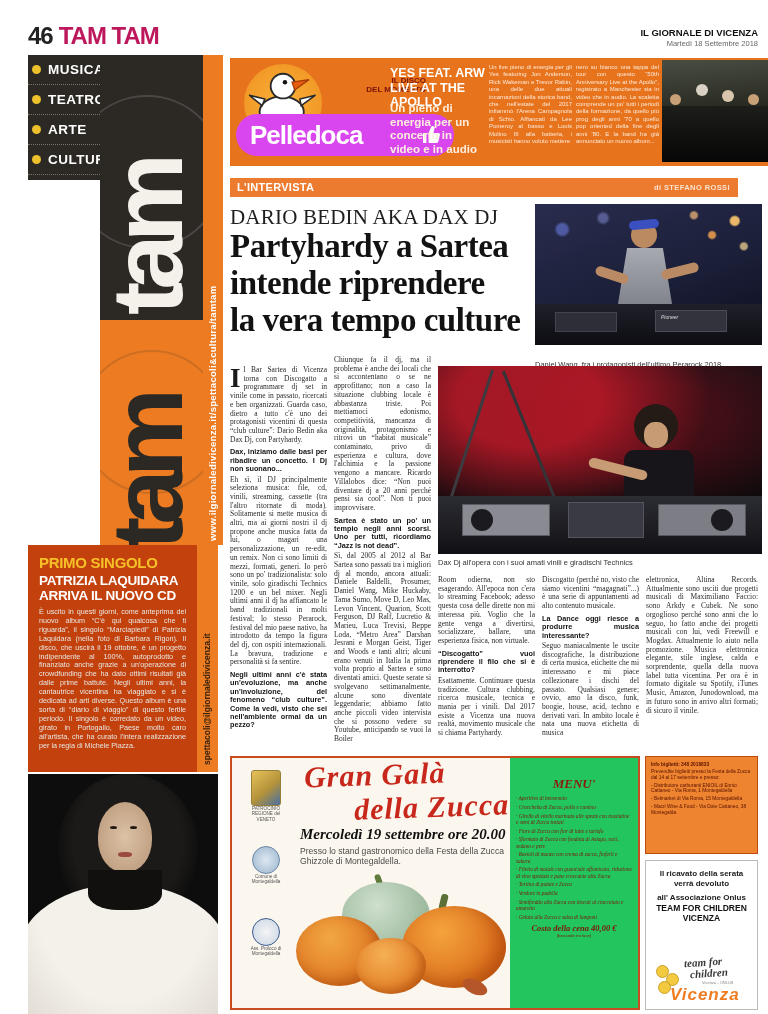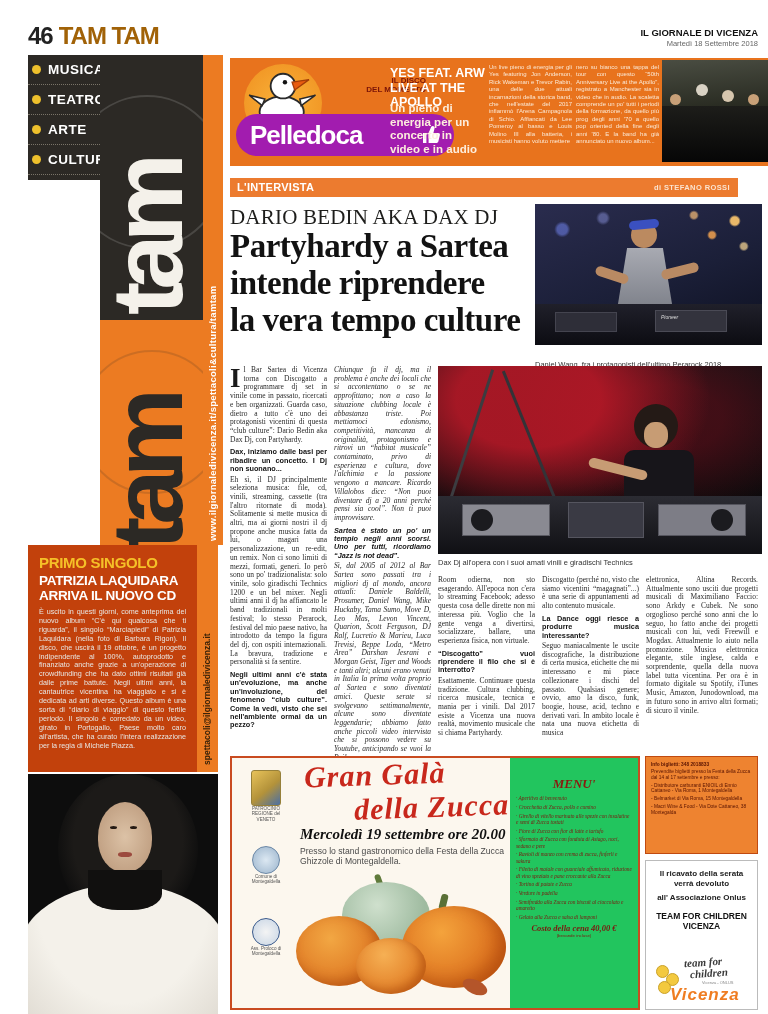--- a/index.html
+++ b/index.html
@@ -2,39 +2,39 @@
 <html><head>
 <meta charset="utf-8">
 <style>
   html,body{margin:0;padding:0;background:#e9e9e9;}
   #page{position:relative;width:768px;height:1014px;background:#ffffff;overflow:hidden;
         font-family:"Liberation Sans",sans-serif;color:#222;}
   .abs{position:absolute;}
   .vert{writing-mode:vertical-rl;transform:rotate(180deg);}
   
   .pageno{font-size:24px;font-weight:bold;letter-spacing:-1px;}
-  .pageno .sec{color:#a16207;margin-left:6px;}
+  .pageno .sec{color:#be185d;margin-left:6px;}
   .masthead{text-align:right;line-height:11px;}
   .masthead .m1{font-weight:bold;font-size:9.5px;color:#111;}
   .masthead .m2{font-size:7.5px;color:#666;}
   
   .navitem{position:relative;height:29px;line-height:29px;padding-left:20px;
            border-bottom:1px dotted #7a7468;color:#fff;font-weight:bold;font-size:13.5px;letter-spacing:.5px;}
   .navdot{position:absolute;left:4px;top:10px;width:9px;height:9px;border-radius:50%;background:#eec02c;}
   .tamword{font-weight:bold;letter-spacing:-8px;line-height:90px;font-size:100px;}
   .swirl{position:absolute;border:2px solid rgba(255,255,255,.14);border-radius:50%;}
   
   #primobox{background:#c2410c;padding:9px 11px;box-sizing:border-box;}
   #primobox .k{color:#f5c028;font-weight:bold;font-size:15px;letter-spacing:-.3px;}
   #primobox .t{color:#fff;font-weight:bold;font-size:13.5px;line-height:15px;letter-spacing:-.3px;margin:2px 0 5px;}
   #primobox .b{color:#e8e6e2;font-size:7.2px;line-height:8.9px;text-align:justify;}
   
   #pellead{background:#e8731d;}
   #discolabel{color:#7a1408;font-weight:bold;font-size:8px;line-height:9px;text-align:right;}
-  #pillo{background:#a21caf;border-radius:22px;color:#fff;display:flex;align-items:center;padding:0 10px 0 14px;box-sizing:border-box;}
+  #pillo{background:#d946ef;border-radius:22px;color:#fff;display:flex;align-items:center;padding:0 10px 0 14px;box-sizing:border-box;}
   #pillo .brand{font-weight:bold;font-size:26px;letter-spacing:-1px;flex:1;}
   .yestitle{color:#fff;font-weight:bold;font-size:12.5px;line-height:14.5px;}
   .yessub{color:#fdeedd;font-size:11.5px;line-height:13.5px;font-weight:bold;}
   .rev{color:#fbe9d6;font-size:6px;line-height:7.4px;text-align:justify;}
   .headdot{position:absolute;border-radius:50%;background:#c8a078;}
   
   #intbanner{background:#ec7b2f;color:#fff;}
   #intbanner .lab{position:absolute;left:7px;top:3px;font-weight:bold;font-size:11px;letter-spacing:.3px;}
   #intbanner .by{position:absolute;right:8px;top:5px;font-weight:bold;font-size:7.5px;color:#fbe3cf;letter-spacing:.4px;}
   .kicker{font-family:"Liberation Serif",serif;font-size:21px;color:#1d1d1b;letter-spacing:.2px;}
@@ -57,21 +57,21 @@
   #menupanel .mt{font-family:"Liberation Serif",serif;font-style:italic;font-weight:bold;font-size:13px;color:#8a1a10;text-align:center;margin-bottom:3px;}
   .mitem{font-family:"Liberation Serif",serif;font-style:italic;font-size:5.3px;line-height:6.2px;color:#7a1a10;margin-bottom:2.6px;}
   .mitem::before{content:"· ";}
   .mprice{font-family:"Liberation Serif",serif;font-style:italic;font-weight:bold;font-size:8.5px;color:#7a1a10;text-align:center;margin-top:3px;}
   .mnote{font-size:4.4px;color:#7a1a10;text-align:center;}
   #infobox{background:#ee8330;border:1px solid #c04a10;box-sizing:border-box;padding:5px 5px;color:#5a1402;}
   #infobox .i0{font-weight:bold;font-size:4.8px;margin-bottom:2px;}
   #infobox .ii{font-size:4.8px;line-height:5.8px;margin-bottom:2px;}
   #charitybox{background:#fff;border:1px solid #bbb;box-sizing:border-box;padding:8px 4px 4px;text-align:center;}
   #charitybox .c1{font-weight:bold;font-size:8px;line-height:10px;color:#222;}
-  #charitybox .c4{font-weight:bold;font-size:8.5px;line-height:10px;color:#111;margin-top:8px;}
+  #charitybox .c4{font-weight:bold;font-size:8.5px;line-height:10px;color:#111;margin-top:0;}
   .tfc-script{font-family:"Liberation Serif",serif;font-style:italic;font-weight:bold;font-size:11px;line-height:11px;color:#3a3a3a;transform:rotate(-4deg);}
   .tfc-sub{font-size:4px;color:#888;}
   .tfc-big{font-family:"Liberation Sans",sans-serif;font-style:italic;font-weight:bold;font-size:17px;color:#ef7d22;letter-spacing:1px;}
   .duckdot{position:absolute;width:11px;height:11px;border-radius:50%;background:#f3c93f;border:1px solid #caa22a;}
 </style>
 </head>
 <body>
 
 <div id="page">
 
@@ -192,21 +192,21 @@
     </div>
   </div>
   <div class="abs caption" style="left:535px;top:360px;width:227px;">Daniel Wang, fra i protagonisti dell'ultimo Perarock 2018</div>
 
   <div class="abs bodycol" style="left:230px;top:366px;width:97px;height:404px;">
     <p><span class="dropcap">I</span><span>l Bar Sartea di Vicenza torna con Discogatto a programmare dj set in vinile come in passato, ricercati e ben organizzati. Guarda caso, dietro a tutto c'è uno dei protagonisti vicentini di questa “club culture”: Dario Bedin aka Dax Dj, con Partyhardy.</span></p>
     <p class="q">Dax, iniziamo dalle basi per ribadire un concetto. I Dj non suonano...</p>
     <p>Eh sì, il DJ principalmente seleziona musica: file, cd, vinili, streaming, cassette (tra l'altro ritornate di moda). Solitamente si mette musica di altri, ma ai giorni nostri il dj propone anche musica fatta da lui, o magari una personalizzazione, un re-edit, un remix. Non ci sono limiti di mezzi, formati, generi. Io però sono un po' tradizionalista: solo vinile, solo giradischi Technics 1200 e un bel mixer. Negli ultimi anni il dj ha affiancato le band tradizionali in molti festival; lo stesso Perarock, festival del mio paese nativo, ha introdotto da tempo la figura del dj, con ospiti internazionali. La bravura, tradizione e personalità si fa sentire.</p>
     <p class="q">Negli ultimi anni c'è stata un'evoluzione, ma anche un'involuzione, del fenomeno “club culture”. Come la vedi, visto che sei nell'ambiente ormai da un pezzo?</p>
   </div>
-  <div class="abs bodycol" style="left:334px;top:366px;width:97px;height:404px;font-style:italic;">
+  <div class="abs bodycol" style="left:334px;top:356px;width:97px;height:404px;">
     <p>Chiunque fa il dj, ma il problema è anche dei locali che si accontentano o se ne approfittano; non a caso la situazione clubbing locale è abbastanza triste. Poi mettiamoci edonismo, competitività, mancanza di originalità, protagonismo e ritrovi un “habitat musicale” contaminato, privo di esperienza e cultura, dove l'alchimia e la passione vengono a mancare. Ricardo Villalobos dice: “Non puoi diventare dj a 20 anni perché pensi sia cool”. Non ti puoi improvvisare.</p>
     <p class="q">Sartea è stato un po' un tempio negli anni scorsi. Uno per tutti, ricordiamo “Jazz is not dead”.</p>
     <p>Sì, dal 2005 al 2012 al Bar Sartea sono passati tra i migliori dj al mondo, ancora attuali: Daniele Baldelli, Prosumer, Daniel Wang, Mike Huckaby, Tama Sumo, Move D, Leo Mas, Levon Vincent, Quarion, Scott Ferguson, DJ Ralf, Lucretio &amp; Marieu, Luca Trevisi, Beppe Loda, “Metro Area” Darshan Jesrani e Morgan Geist, Tiger and Woods e tanti altri; alcuni erano venuti in Italia la prima volta proprio al Sartea e sono diventati amici. Queste serate si svolgevano settimanalmente, alcune sono diventate leggendarie; abbiamo fatto anche piccoli video intervista che si possono vedere su Youtube, anticipando se vuoi la Boiler</p>
   </div>
 
   <div class="abs ph" style="left:438px;top:366px;width:324px;height:188px;background:
       radial-gradient(ellipse at 28% 18%, rgba(190,25,40,.85) 0 22%, transparent 55%),
       radial-gradient(ellipse at 70% 28%, rgba(110,15,28,.5) 0 18%, transparent 50%),
       linear-gradient(#161013,#0a0809);">
     <div class="abs" style="left:30px;top:0;width:3px;height:150px;background:#3c3c40;transform:rotate(18deg);"></div>

